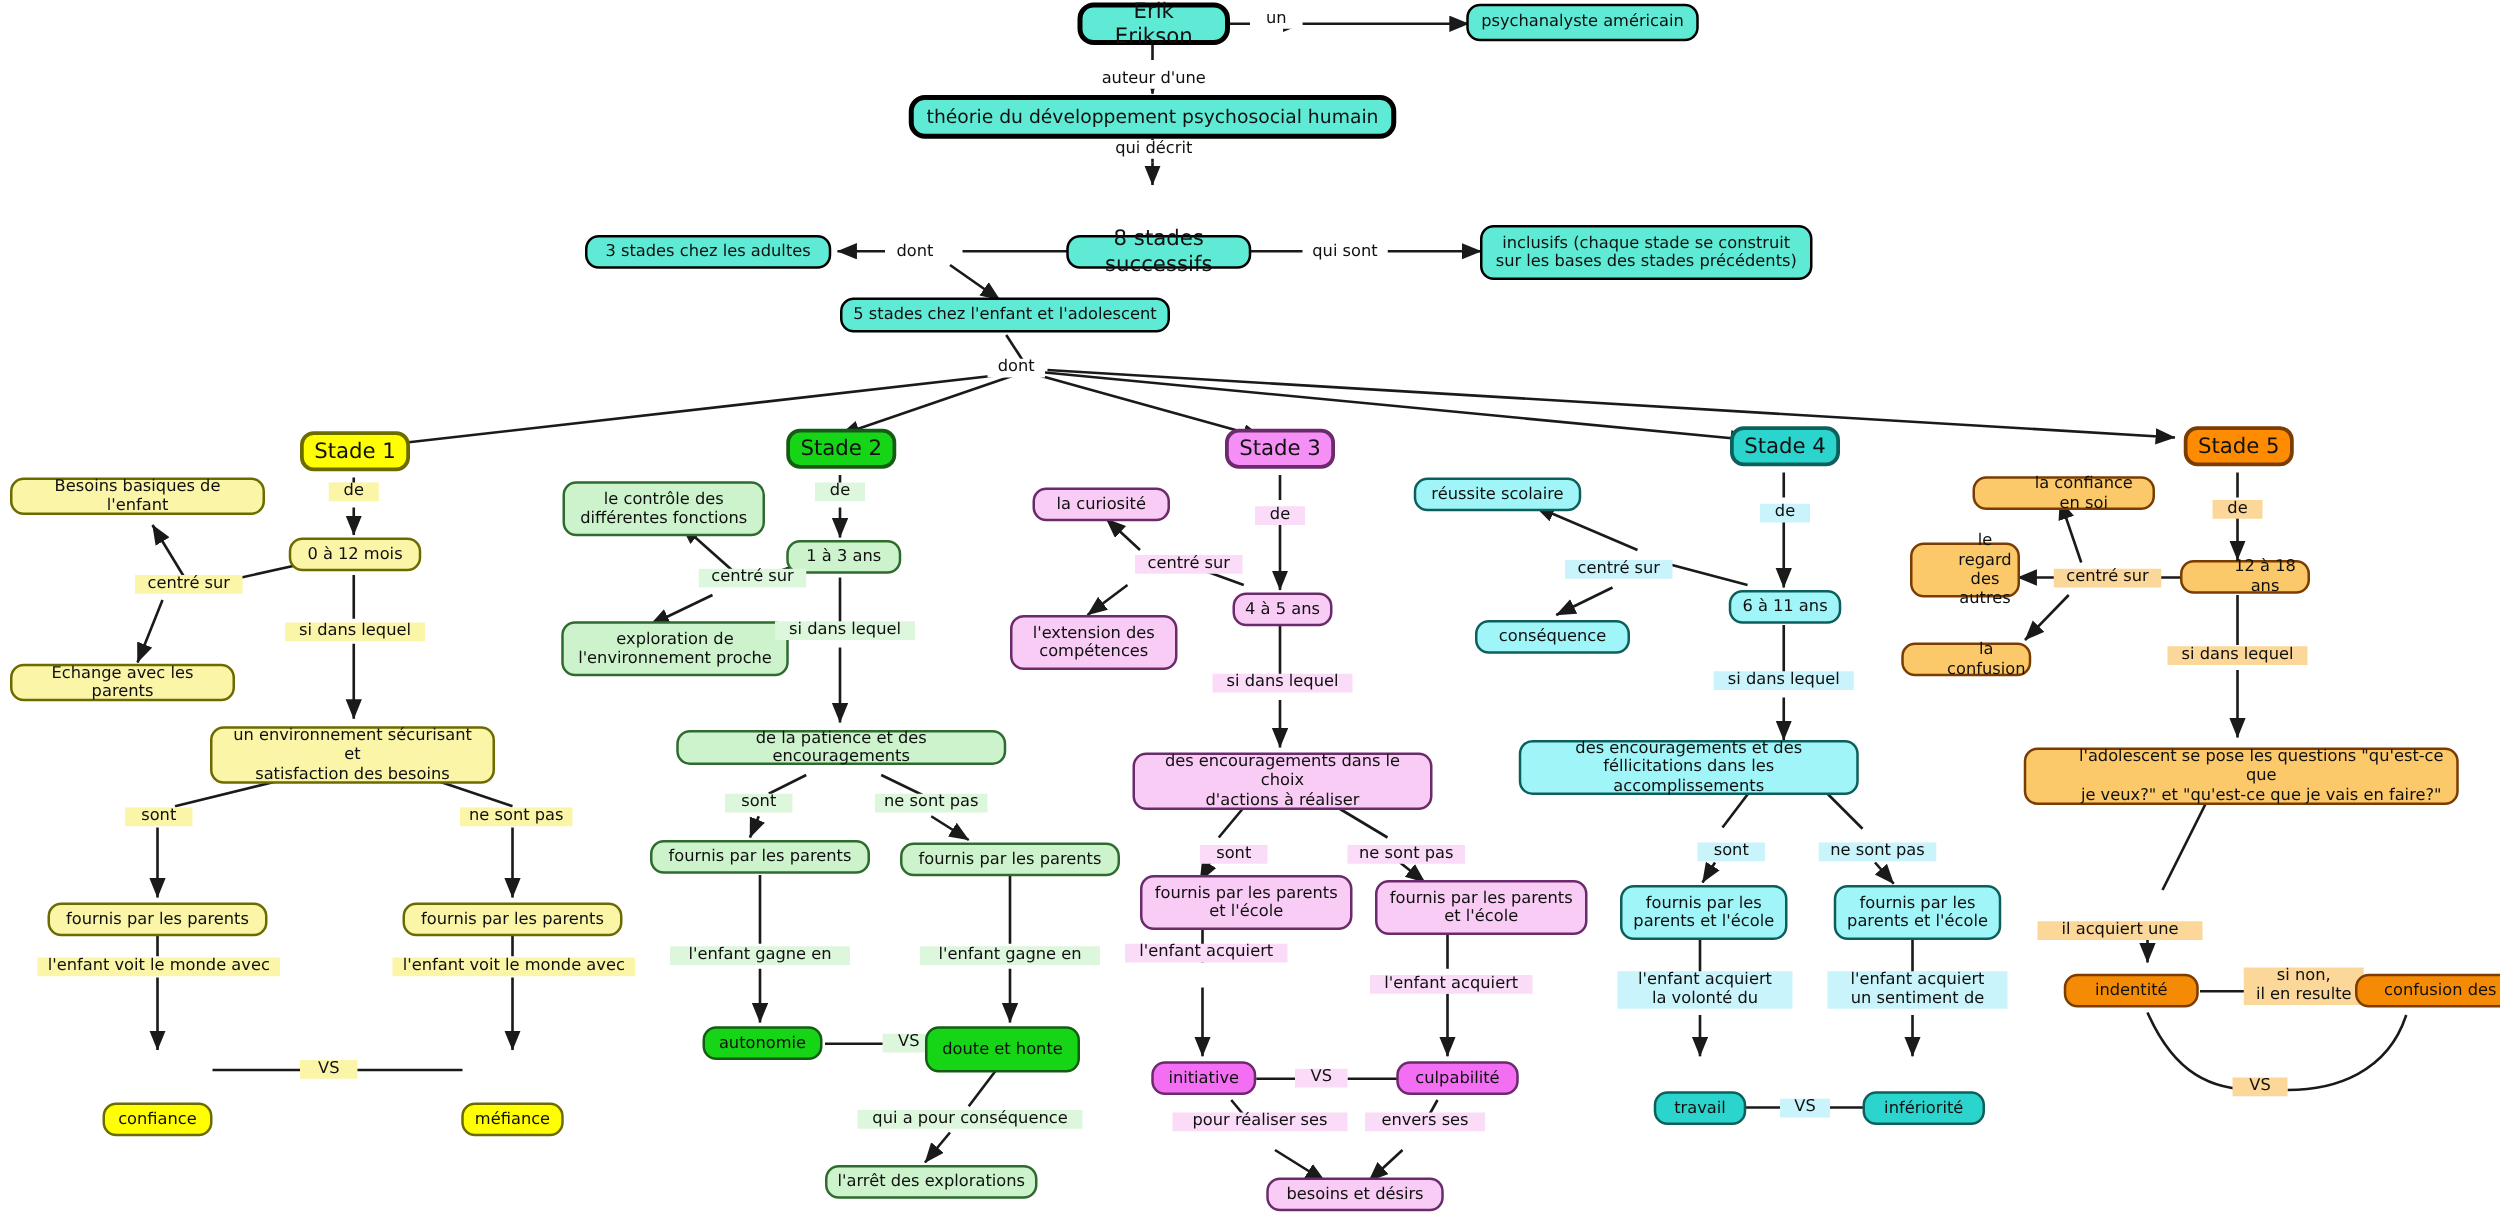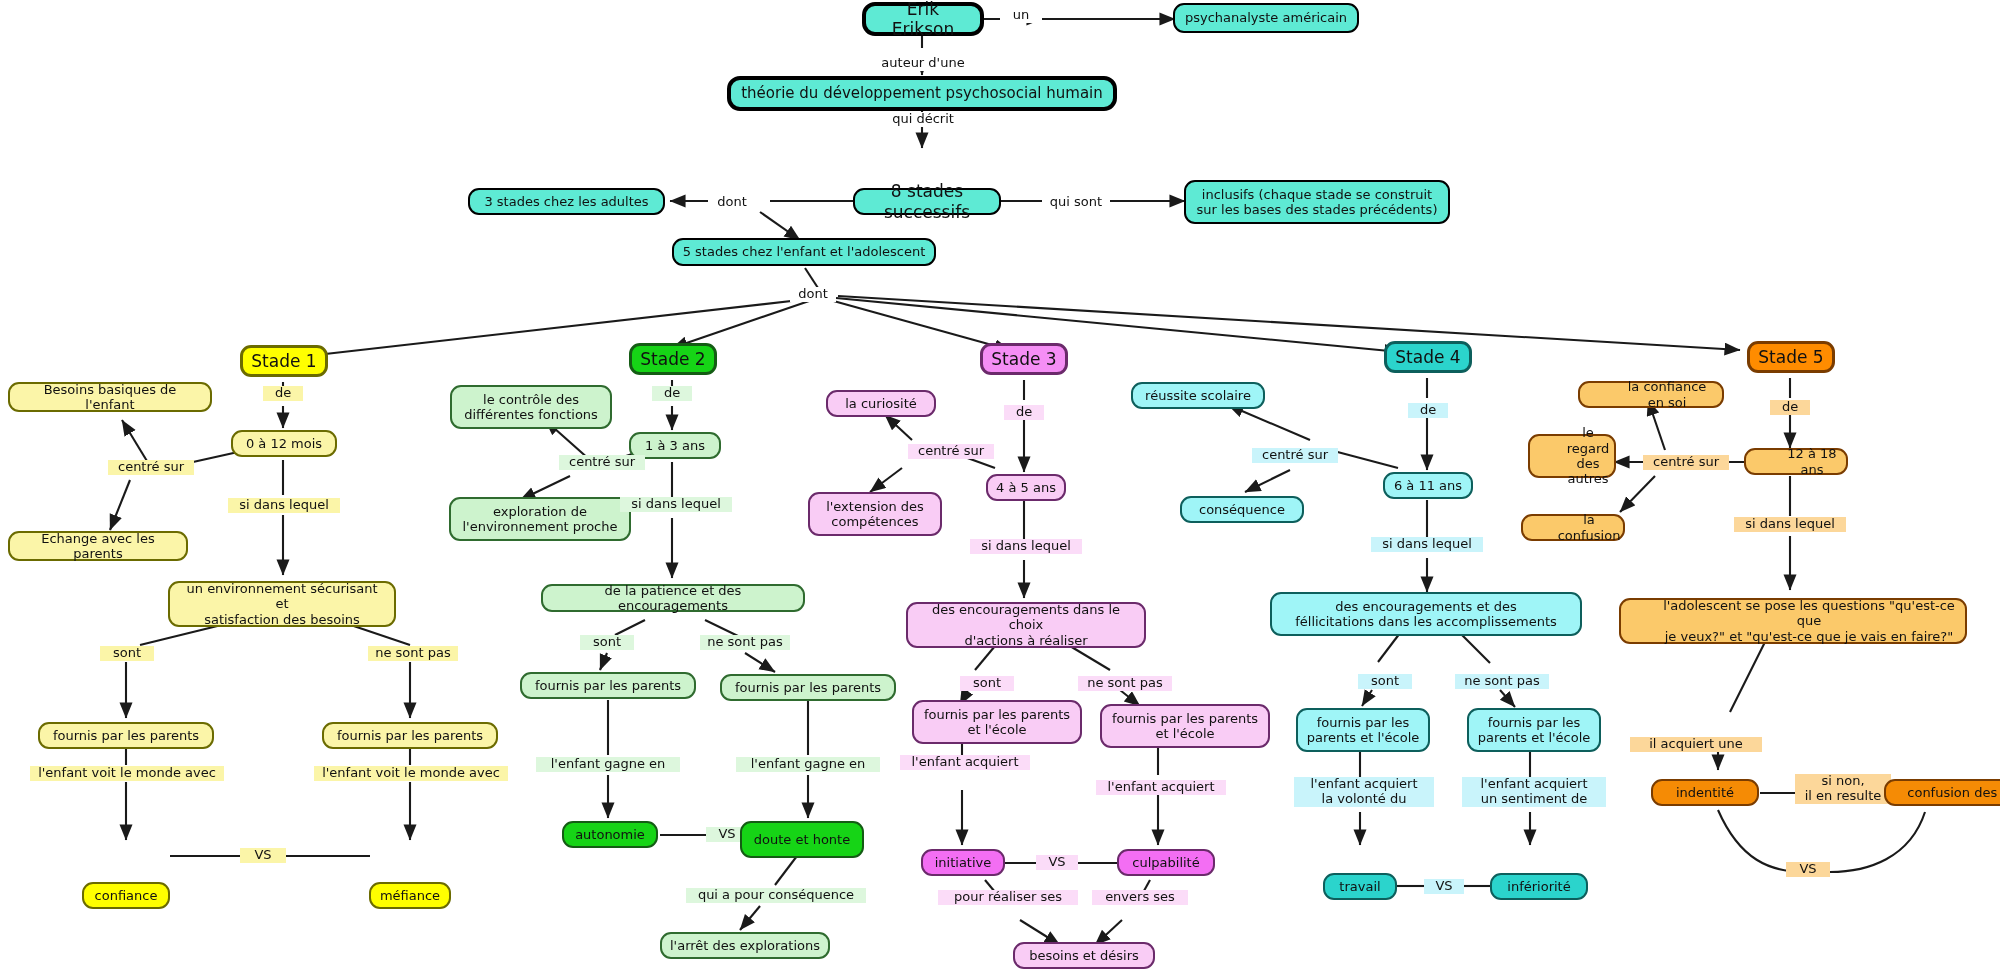--- a/index.html
+++ b/index.html
@@ -285,21 +285,21 @@
 
   <div class="node c-hdr" style="left:1384px;top:341px;width:88px;height:32px;font-size:17px;">Stade 4</div>
   <div class="lbl c" style="left:1408px;top:403px;width:40px;font-size:13px;">de</div>
   <div class="node c-box" style="left:1383px;top:472px;width:90px;height:27px;font-size:13px;">6 à 11 ans</div>
 
   <div class="node c-box" style="left:1131px;top:382px;width:134px;height:27px;font-size:13px;">réussite scolaire</div>
   <div class="lbl c" style="left:1252px;top:448px;width:86px;font-size:13px;">centré sur</div>
   <div class="node c-box" style="left:1180px;top:496px;width:124px;height:27px;font-size:13px;">conséquence</div>
 
   <div class="lbl c" style="left:1371px;top:537px;width:112px;font-size:13px;">si dans lequel</div>
-  <div class="node c-box" style="left:1270px;top:592px;width:312px;height:44px;font-size:13px;">des encouragements et des
+  <div class="node c-box" style="left:1215px;top:592px;width:272px;height:44px;font-size:13px;">des encouragements et des
 féllicitations dans les accomplissements</div>
 
   <div class="lbl c" style="left:1358px;top:674px;width:54px;font-size:13px;">sont</div>
   <div class="lbl c" style="left:1455px;top:674px;width:94px;font-size:13px;">ne sont pas</div>
 
   <div class="node c-box" style="left:1296px;top:708px;width:134px;height:44px;font-size:13px;">fournis par les
 parents et l'école</div>
   <div class="node c-box" style="left:1467px;top:708px;width:134px;height:44px;font-size:13px;">fournis par les
 parents et l'école</div>
 

